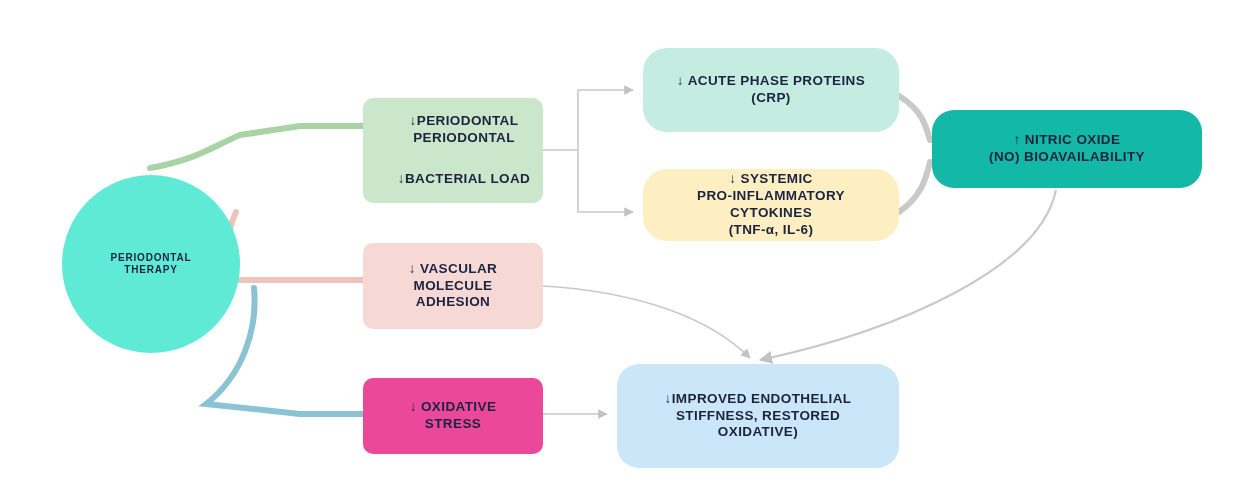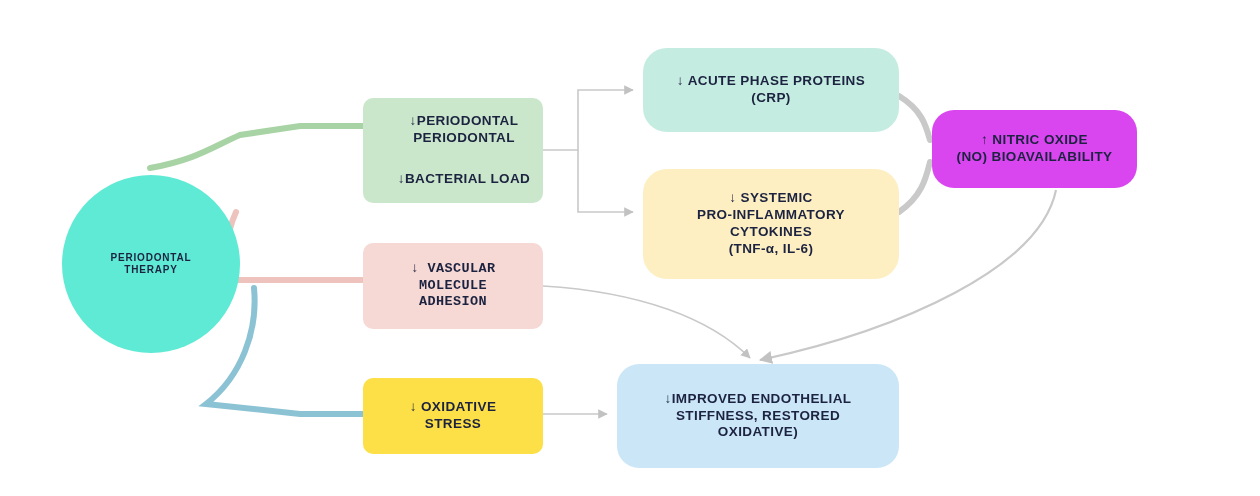--- a/index.html
+++ b/index.html
@@ -83,57 +83,56 @@
     background: #c5ece0;
     font-size: 13.5px;
     justify-content: flex-end;
   }
 
   
   #node-cytokines {
     left: 643px;
     top: 169px;
     width: 256px;
-    height: 110px;
+    height: 72px;
     border-radius: 24px;
     background: #fdefc2;
     font-size: 13.5px;
   }
 
   
   #node-no {
     left: 932px;
     top: 110px;
-    width: 205px;
+    width: 270px;
     height: 78px;
     border-radius: 22px;
-    background: #d946ef;
+    background: #14b8a6;
     font-size: 13.5px;
   }
 
   
   #node-vam {
     left: 363px;
     top: 243px;
     width: 180px;
     height: 86px;
     border-radius: 10px;
     background: #f6d8d4;
     font-size: 13.5px;
-    font-family: Liberation Mono, monospace;
   }
 
   
   #node-ox {
     left: 363px;
     top: 378px;
     width: 180px;
     height: 76px;
     border-radius: 10px;
-    background: #fde047;
+    background: #ec4899;
     font-size: 13.5px;
   }
 
   
   #node-endothelial {
     left: 617px;
     top: 364px;
     width: 282px;
     height: 104px;
     border-radius: 22px;

